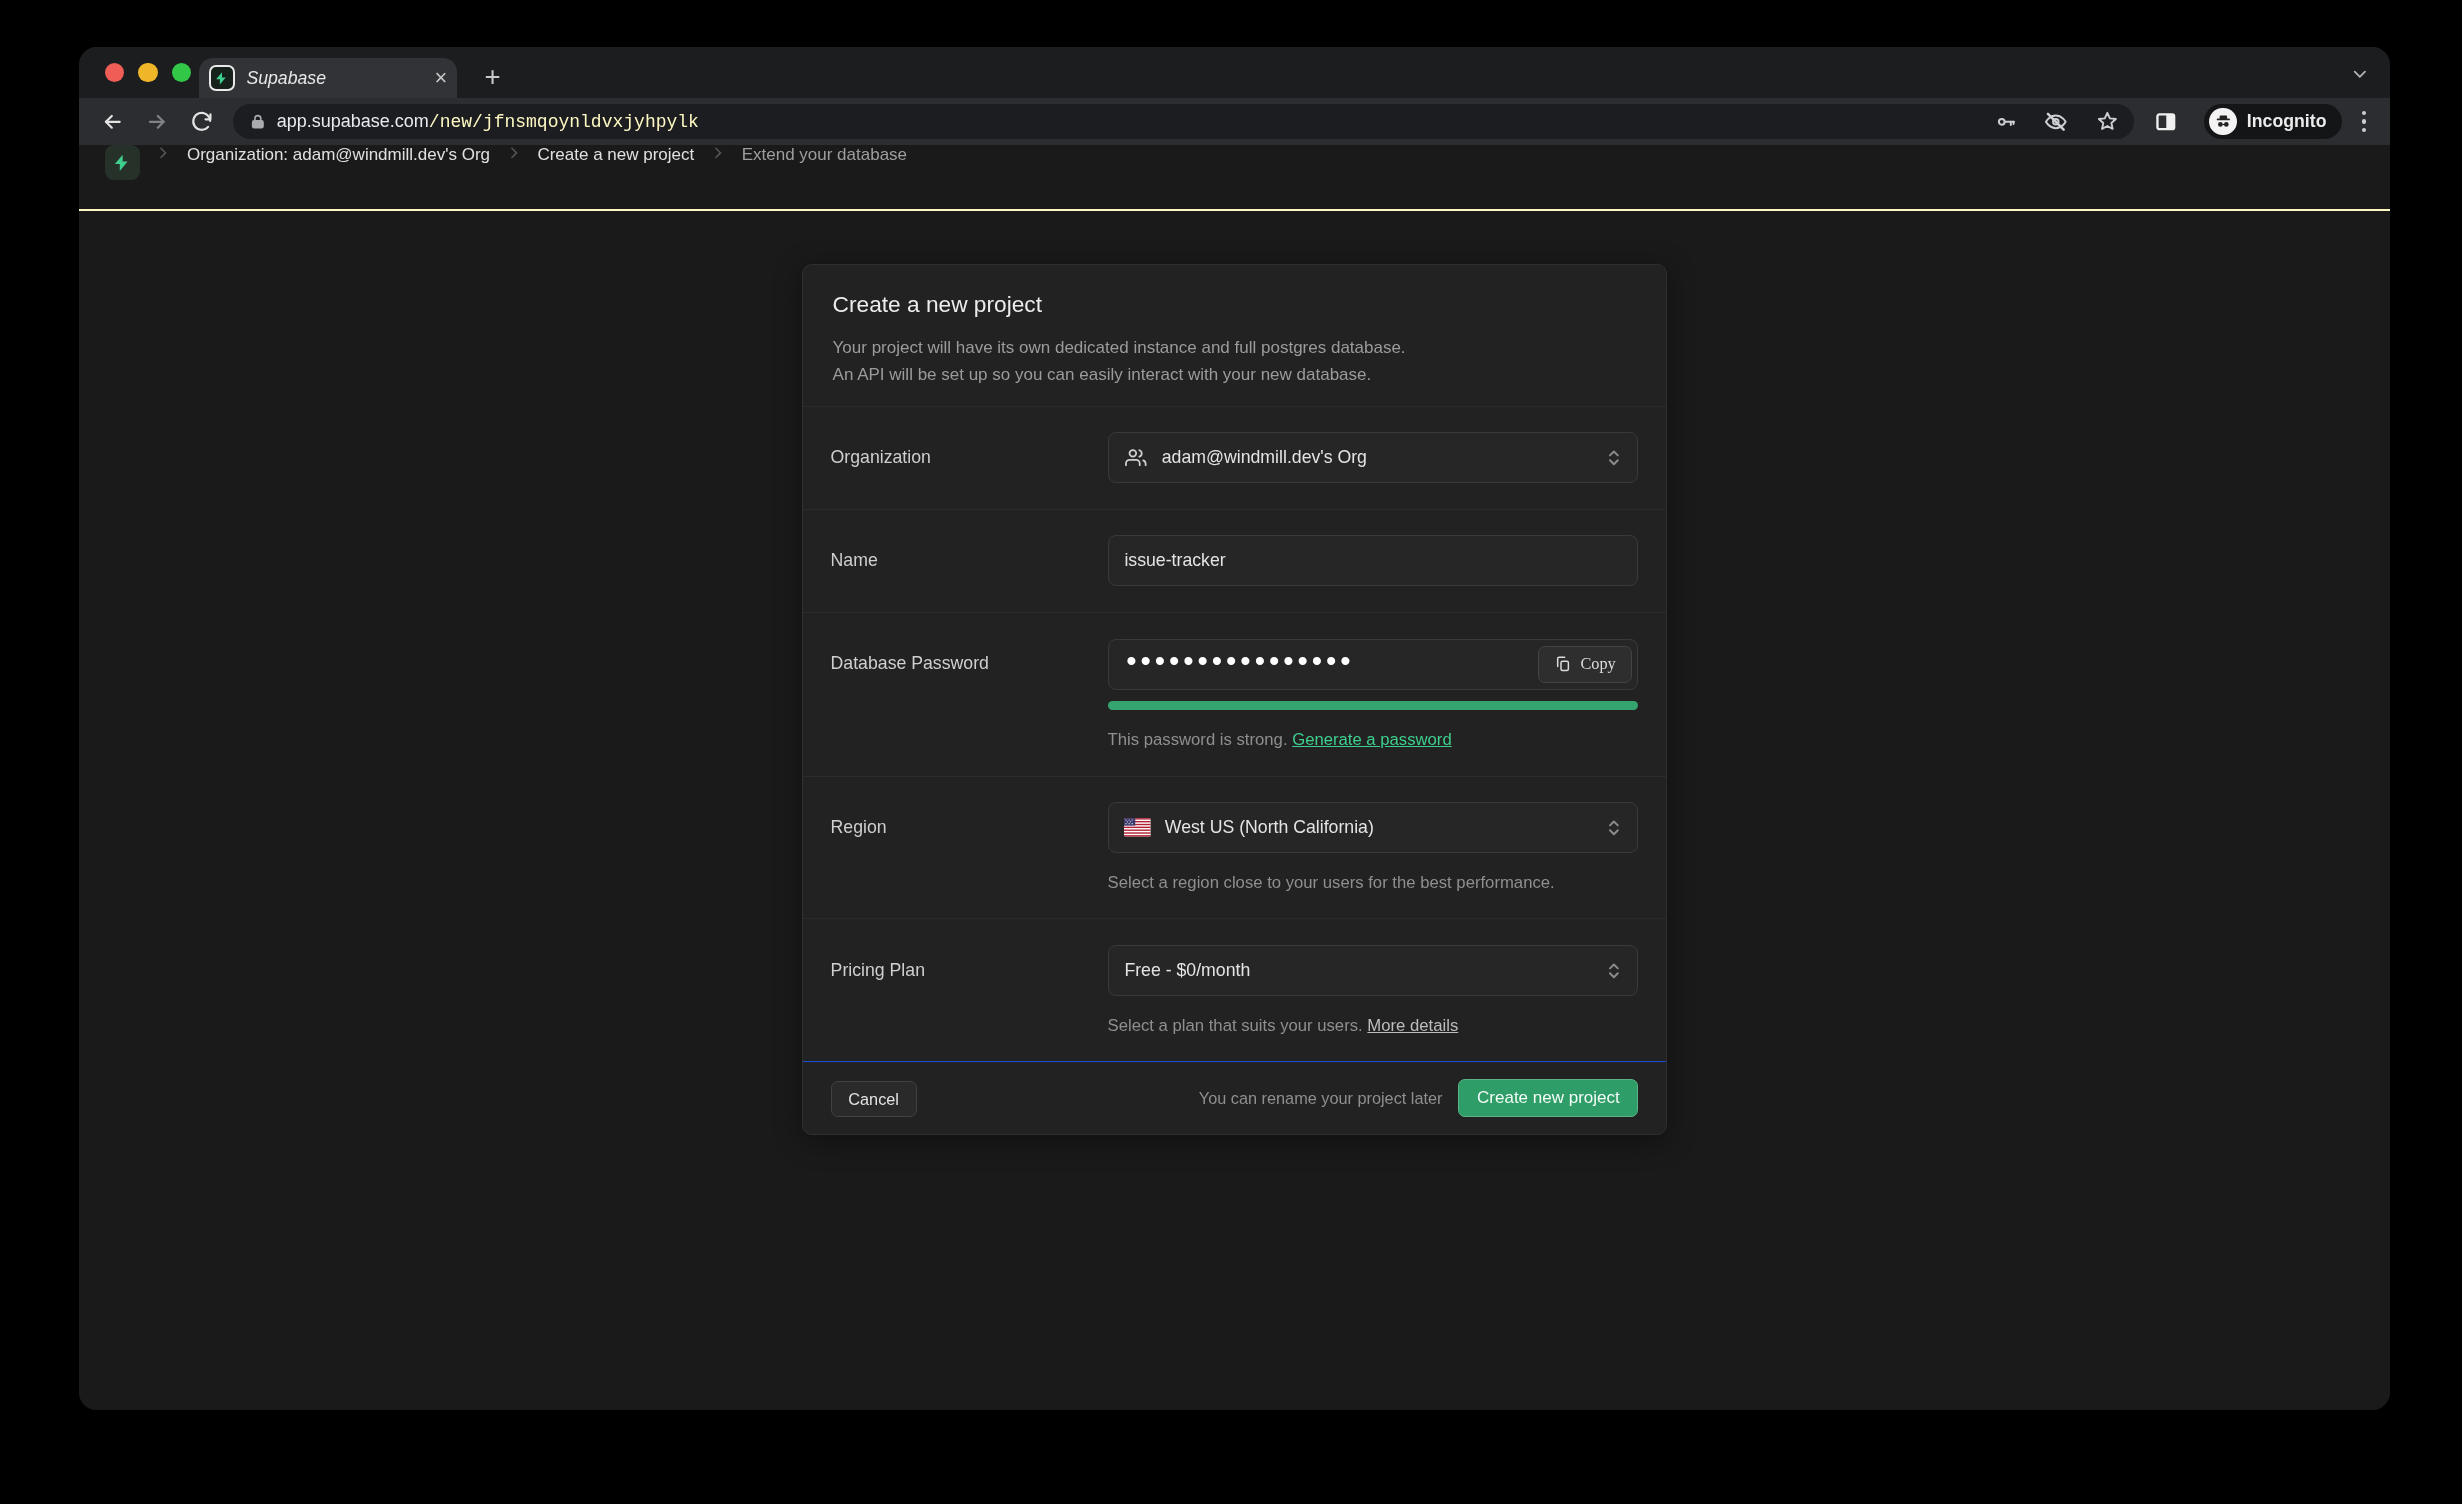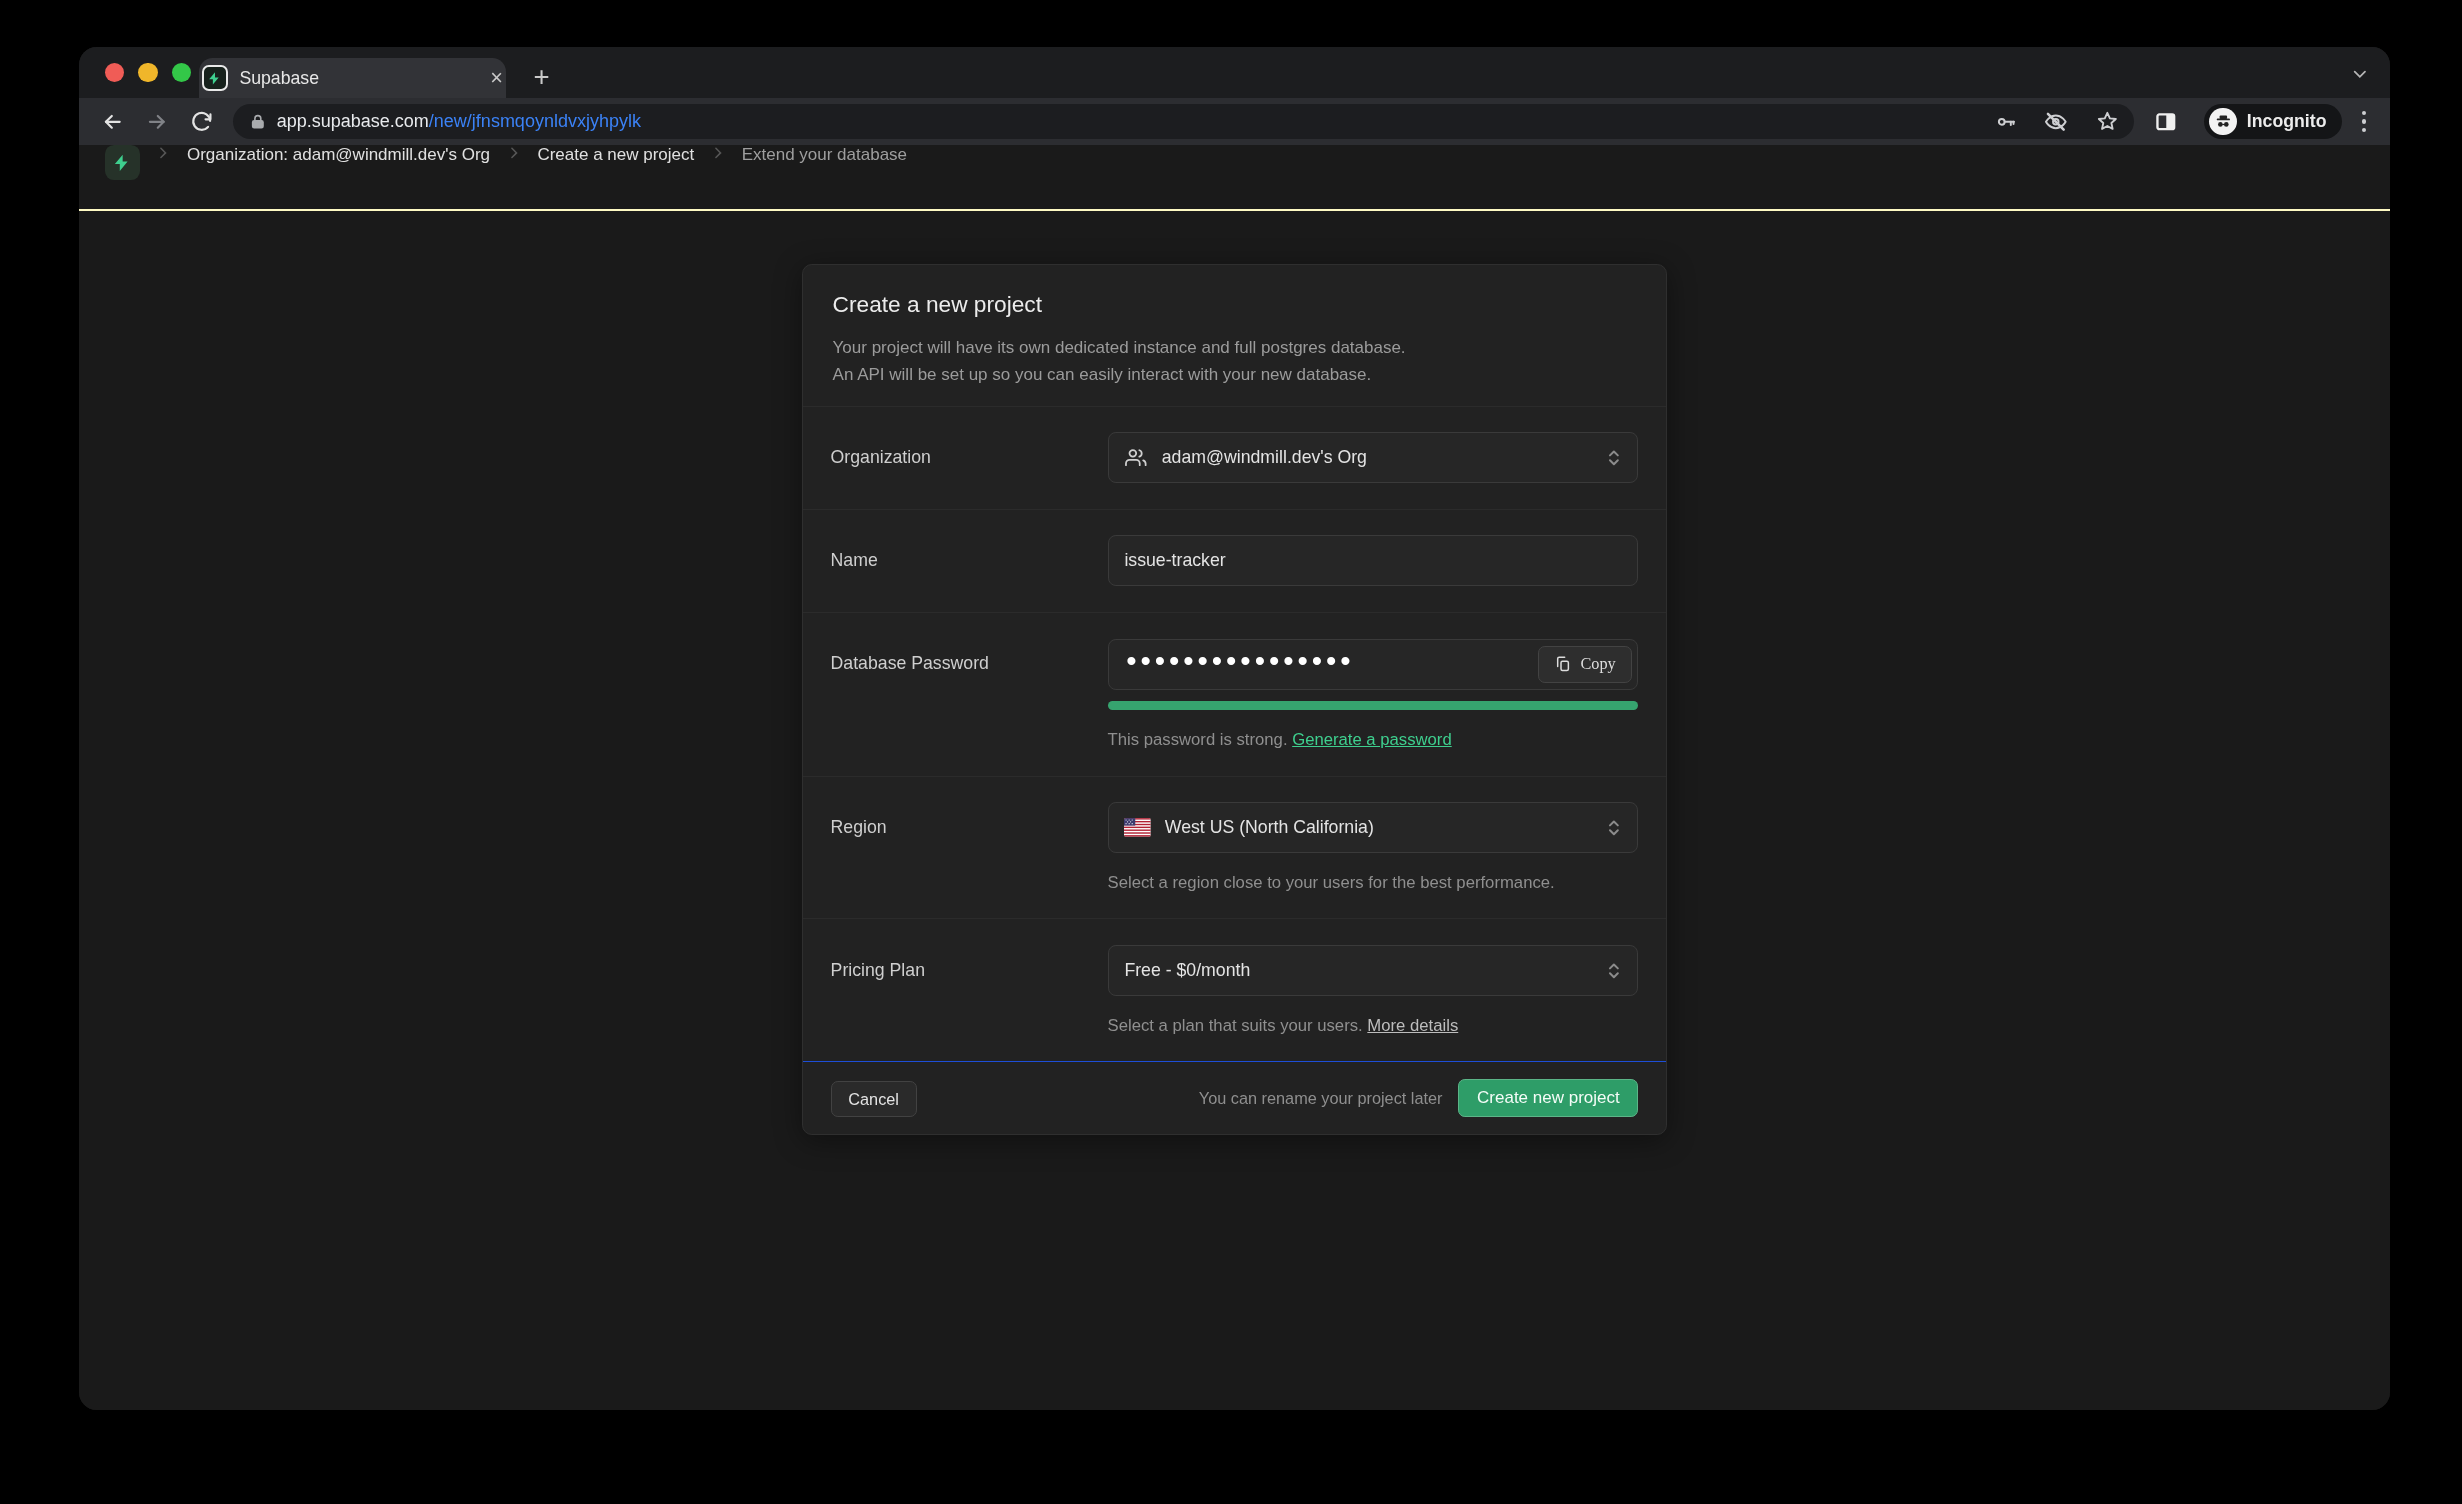--- a/index.html
+++ b/index.html
@@ -10,36 +10,36 @@
   html,body{width:2463px;height:1504px;background:#000;font-family:"Liberation Sans",sans-serif;}
   svg{display:block;}
 
   
   .window{position:absolute;left:79px;top:47px;width:2311px;height:1363px;
     border-radius:17.7px;overflow:hidden;background:var(--page-bg);display:flex;flex-direction:column;}
   .tabstrip{height:51px;background:#1c1d1f;display:flex;align-items:flex-end;position:relative;flex:none;}
   .lights{position:absolute;left:25.6px;top:15.8px;display:flex;gap:13.8px;}
   .light{width:19.7px;height:19.7px;border-radius:50%;}
   .light.red{background:#f05c56;}.light.yellow{background:#f0b62a;}.light.green{background:#33c748;}
-  .tab{margin-left:120px;width:307px;height:40px;background:#323337;border-radius:13.8px 13.8px 0 0;
-    display:flex;align-items:center;padding:0 3px;gap:11.8px;}
+  .tab{margin-left:120px;width:258px;height:40px;background:#323337;border-radius:13.8px 13.8px 0 0;
+    display:flex;align-items:center;padding:0 10px;gap:11.8px;font-style:italic;}
   .favicon{width:25.6px;height:25.6px;border:2px solid #e9e9e9;border-radius:6.9px;background:#17211c;
     display:flex;align-items:center;justify-content:center;flex:none;}
   .tab-title{color:#e8e8e8;font-size:17.7px;flex:1;white-space:nowrap;overflow:hidden;}
   .tab-close{color:#c9c9c9;font-size:21.7px;line-height:1;cursor:default;}
   .newtab{margin-left:19.7px;margin-bottom:7.9px;color:#c9c9c9;font-size:27.6px;line-height:1;padding:0 7.9px;}
   .strip-chevron{position:absolute;right:21.7px;top:17.7px;color:#b5b5b5;}
 
   .toolbar{height:47px;background:#2c2d31;display:flex;align-items:center;padding:0 13.8px;gap:5.9px;flex:none;}
   .nav-ic{width:39px;height:39px;display:flex;align-items:center;justify-content:center;border-radius:50%;}
   .omnibox{flex:1;height:35px;background:#1c1d20;border-radius:17.7px;display:flex;align-items:center;
     padding:0 15.8px;margin:0 5.9px;gap:9.9px;min-width:0;}
   .url{font-size:18px;white-space:nowrap;overflow:hidden;flex:1;}
   .url .host{color:#e8eaed;font-weight:normal;}
-  .url .path{color:#3b82f6;}
+  .url .path{color:#fef9c3;font-family:Liberation Mono, monospace;}
   .box-ic{color:#cdced1;margin-left:17.7px;}
   .incog{height:35px;background:#141517;border-radius:17.7px;display:flex;align-items:center;gap:9.9px;
     padding:0 15.8px 0 4.9px;margin-left:13.8px;}
   .incog-circle{width:27.6px;height:27.6px;border-radius:50%;background:#f3f3f3;display:flex;align-items:center;justify-content:center;}
   .incog-label{color:#ececec;font-size:17.7px;font-weight:bold;}
   .dots3{display:flex;flex-direction:column;gap:3.9px;margin:0 9.9px 0 13.8px;}
   .dots3 i{width:4.4px;height:4.4px;border-radius:50%;background:#cdced1;}
 
   
   .site{flex:1;background:var(--page-bg);overflow:hidden;}

